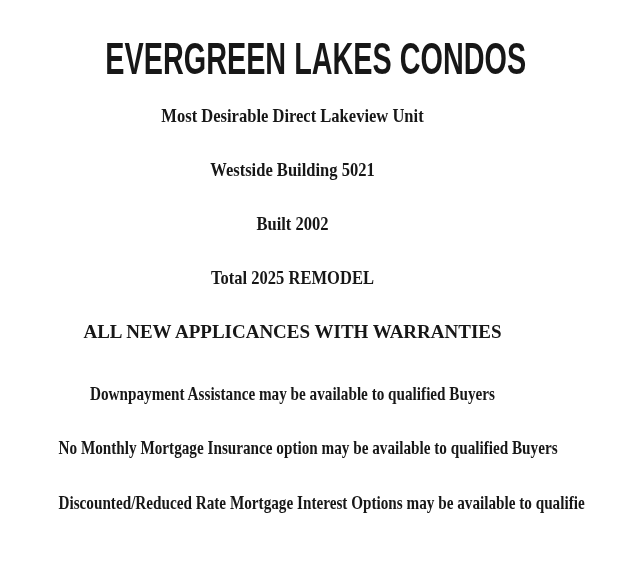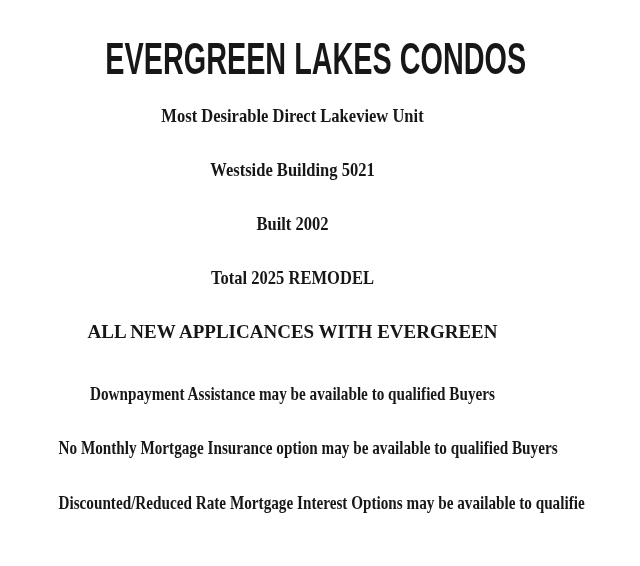--- a/index.html
+++ b/index.html
@@ -61,20 +61,20 @@
   <h1 class="title">EVERGREEN LAKES CONDOS</h1>
 
   <div class="line l2 sx87">Most Desirable Direct Lakeview Unit</div>
 
   <div class="line l3 sx87">Westside Building 5021</div>
 
   <div class="line l4 sx87">Built 2002</div>
 
   <div class="line l5 sx87">Total 2025 REMODEL</div>
 
-  <div class="line l6 sx100">ALL NEW APPLICANCES WITH EVERGREEN</div>
+  <div class="line l6 sx100">ALL NEW APPLICANCES WITH WARRANTIES</div>
 
   <div class="line l7 sx80">Downpayment Assistance may be available to qualified Buyers</div>
 
   <div class="line l8 sx80">No Monthly Mortgage Insurance option may be available to qualified Buyers</div>
 
   <div class="line l9 sx80">Discounted/Reduced Rate Mortgage Interest Options may be available to qualified Buyers</div>
 </div>
 
 </body></html>

